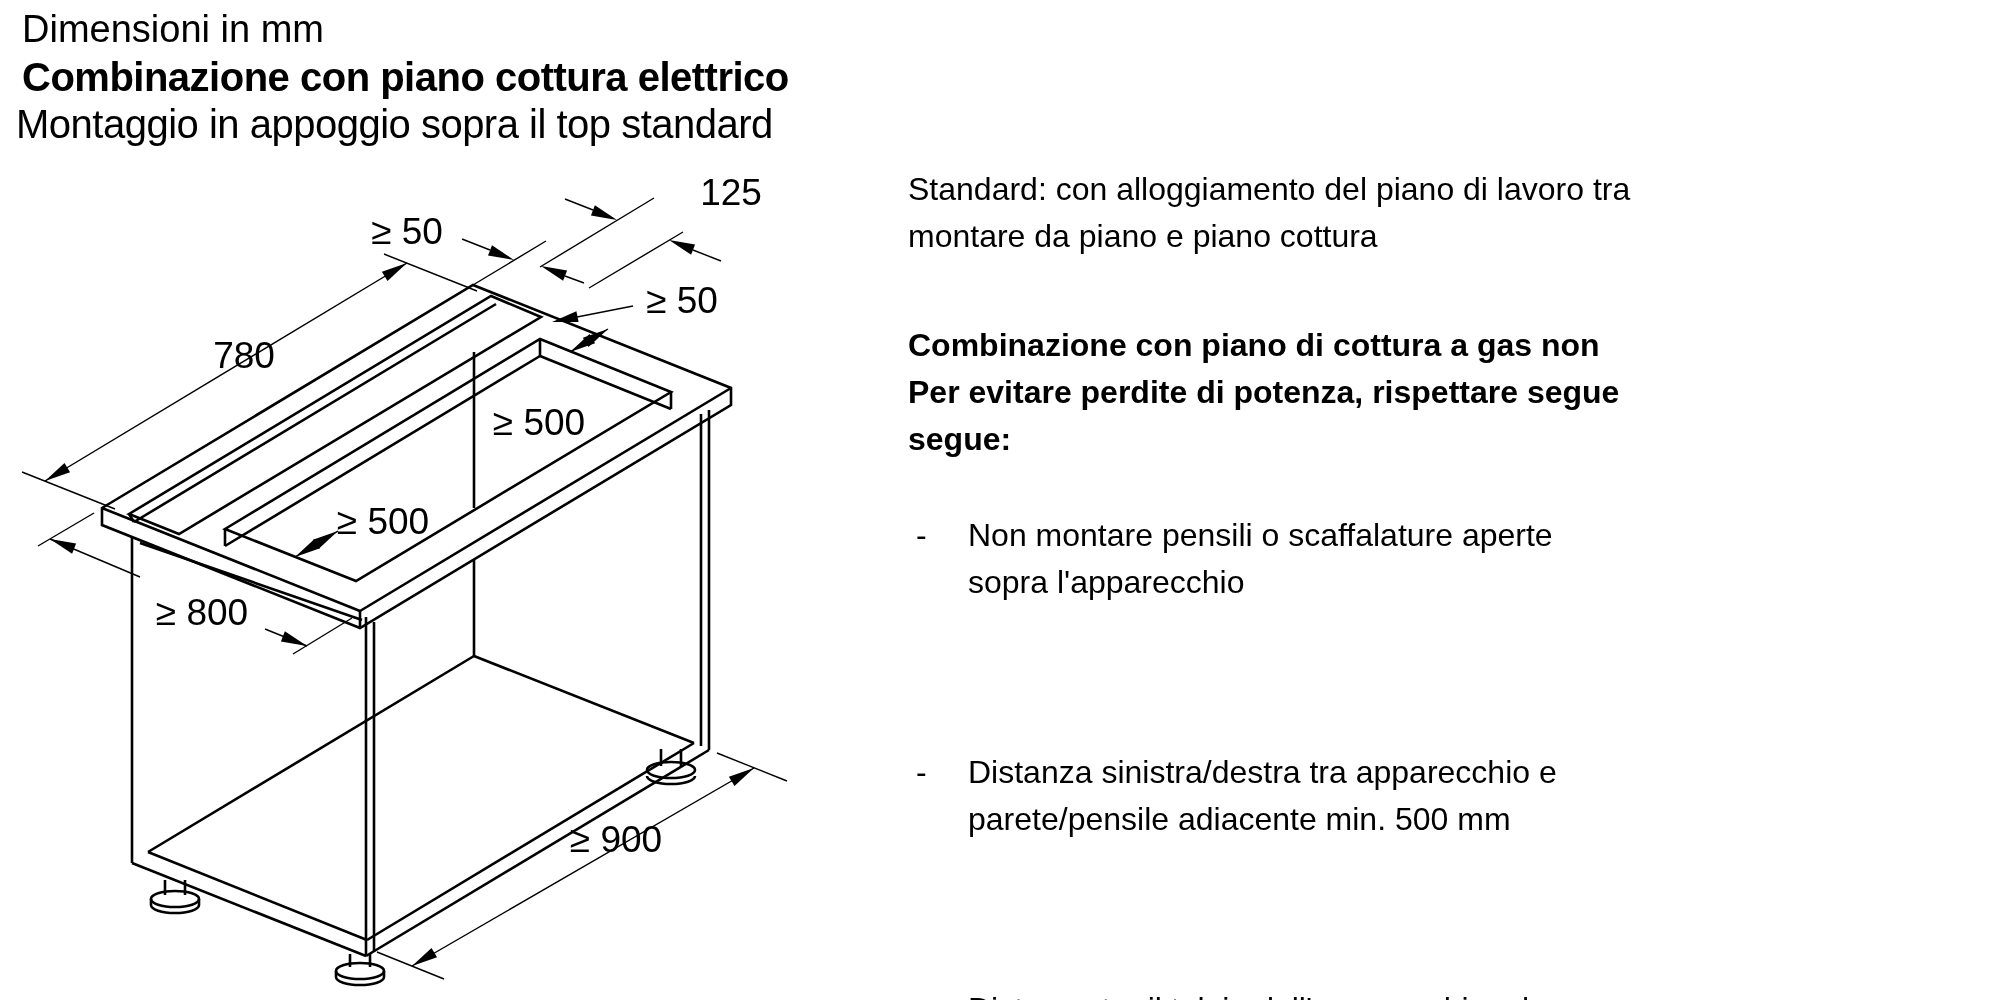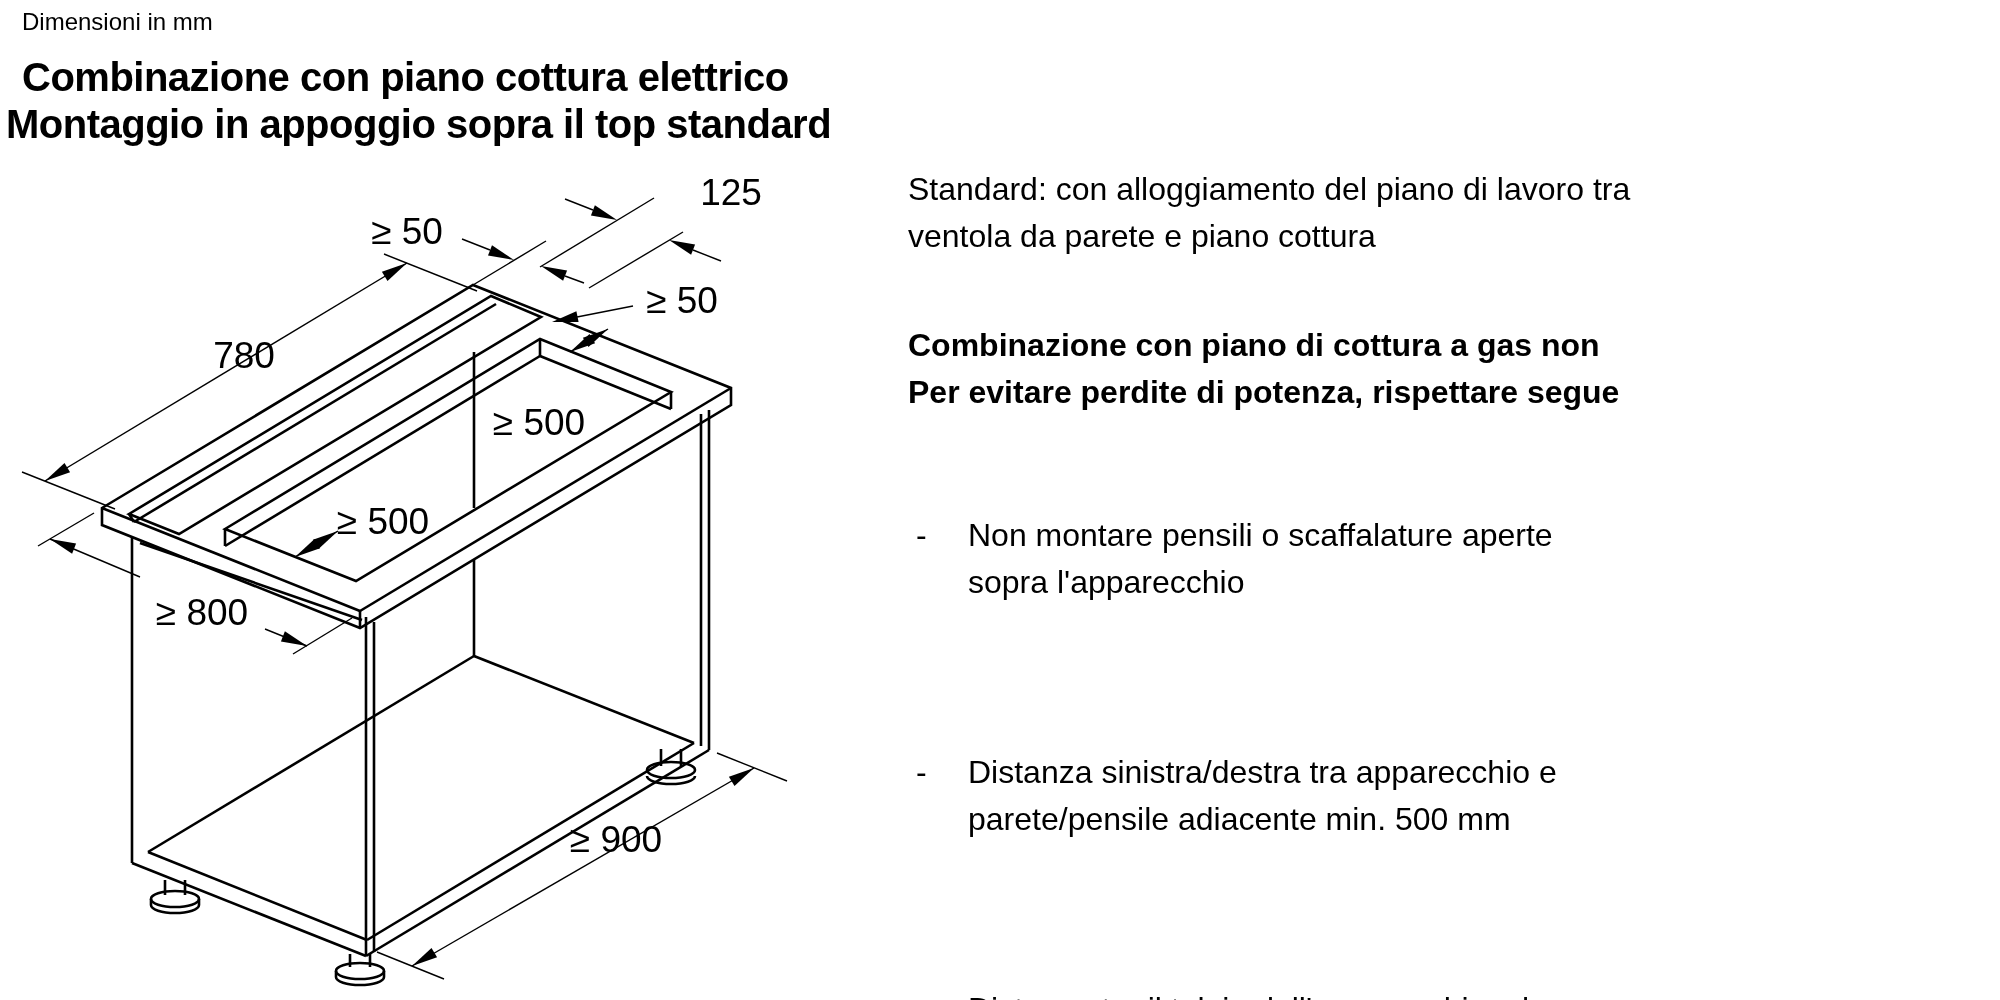--- a/index.html
+++ b/index.html
@@ -2,23 +2,23 @@
 <html><head>
 <meta charset="utf-8">
 <style>
   html,body{margin:0;padding:0;}
   body{
     width:2000px;height:1000px;position:relative;background:#ffffff;
     font-family:"Liberation Sans","DejaVu Sans",sans-serif;color:#000;
     overflow:hidden;
   }
   .abs{position:absolute;}
-  #title-line1{left:22px;top:8px;font-size:24px;font-weight:400;letter-spacing:0px;}
+  #title-line1{left:22px;top:8px;font-size:38px;font-weight:400;letter-spacing:0px;}
   #title-line2{left:22px;top:55px;font-size:40px;font-weight:700;letter-spacing:-0.5px;}
-  #title-line3{left:6px;top:102px;font-size:40px;font-weight:700;letter-spacing:-0.5px;}
+  #title-line3{left:16px;top:102px;font-size:40px;font-weight:400;letter-spacing:-0.5px;}
   .notes{left:908px;width:1080px;font-size:32px;line-height:47px;letter-spacing:0px;}
   #para1{top:166px;}
   #para2{top:322px;font-weight:bold;}
   .bullet{padding-left:60px;position:relative;}
   .bullet .dash{position:absolute;left:8px;top:0;}
   #bullet1{top:512px;}
   #bullet2{top:655px;}
   #bullet3{top:798px;}
   svg text{font-family:"Liberation Sans","DejaVu Sans",sans-serif;font-size:37px;fill:#000;}
   svg .ln{stroke:#000;stroke-width:2.6;fill:none;stroke-linecap:butt;stroke-linejoin:miter;}
@@ -165,26 +165,27 @@
       <line class="thin" x1="412" y1="966" x2="754" y2="768"></line>
       <polygon class="arr" points="412,966 431.5,947.9 437.1,957.3"></polygon>
       <polygon class="arr" points="754,768 734.5,786.1 728.9,776.7"></polygon>
       <text x="616" y="852" text-anchor="middle">≥ 900</text>
     </g>
   </g>
 </svg>
 
 <div class="abs notes" id="para1">
   <div>Standard: con alloggiamento del piano di lavoro tra</div>
-  <div>ventola da parete e piano cottura</div>
+  <div>montare da piano e piano cottura</div>
 </div>
 
 <div class="abs notes" id="para2">
   <div>Combinazione con piano di cottura a gas non</div>
   <div>Per evitare perdite di potenza, rispettare segue</div>
+  <div>segue:</div>
 </div>
 
 <div class="abs notes bullet" id="bullet1">
   <span class="dash">-</span>
   <div>Non montare pensili o scaffalature aperte</div>
   <div>sopra l'apparecchio</div>
 </div>
 
 <div class="abs notes bullet" id="bullet2">
   <span class="dash">-</span>

